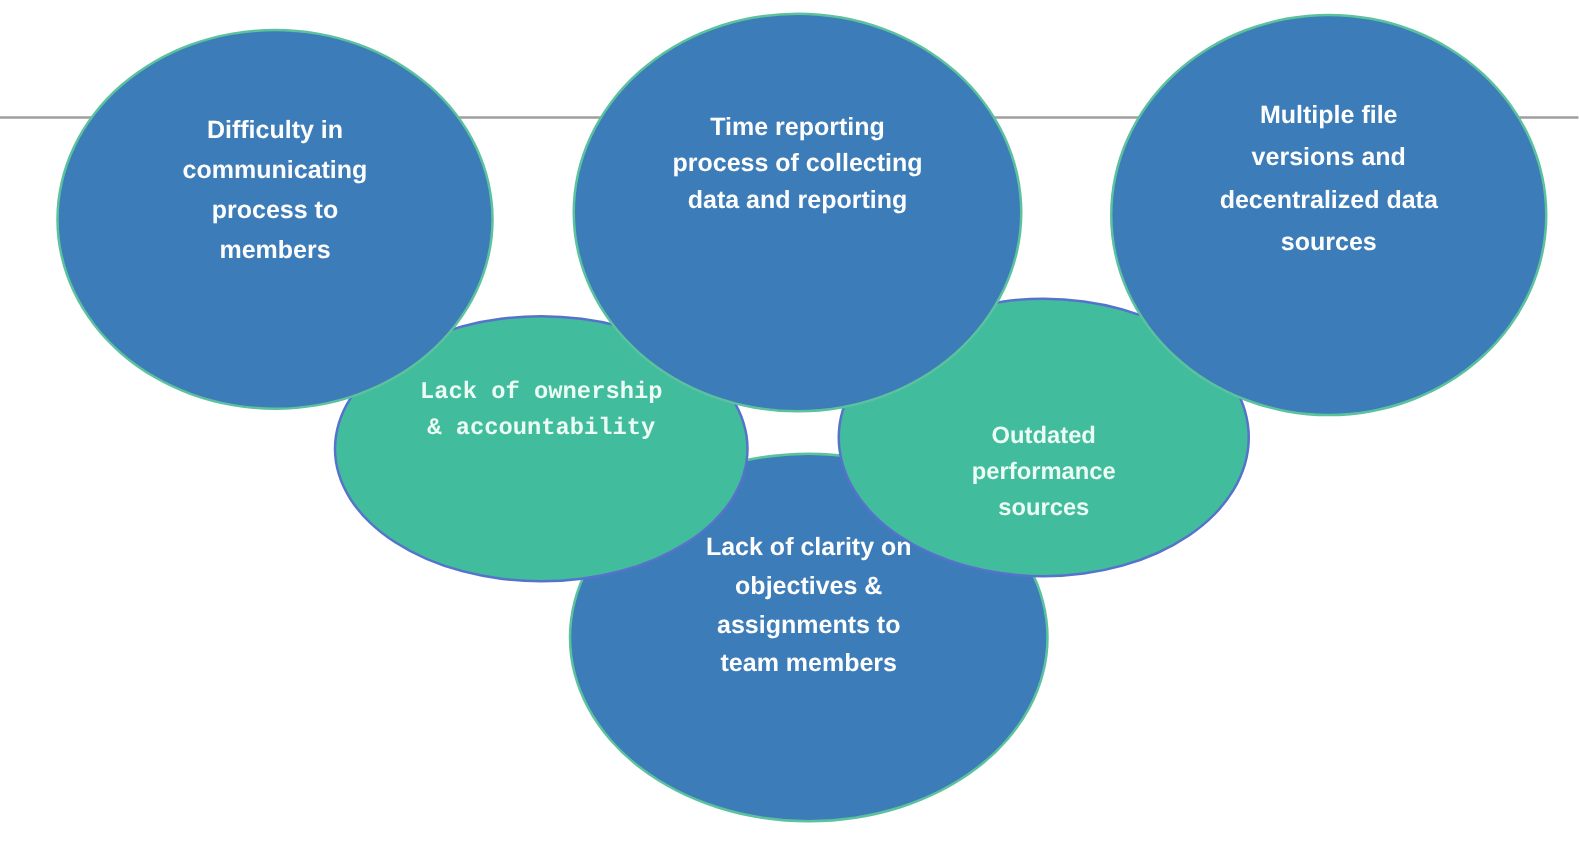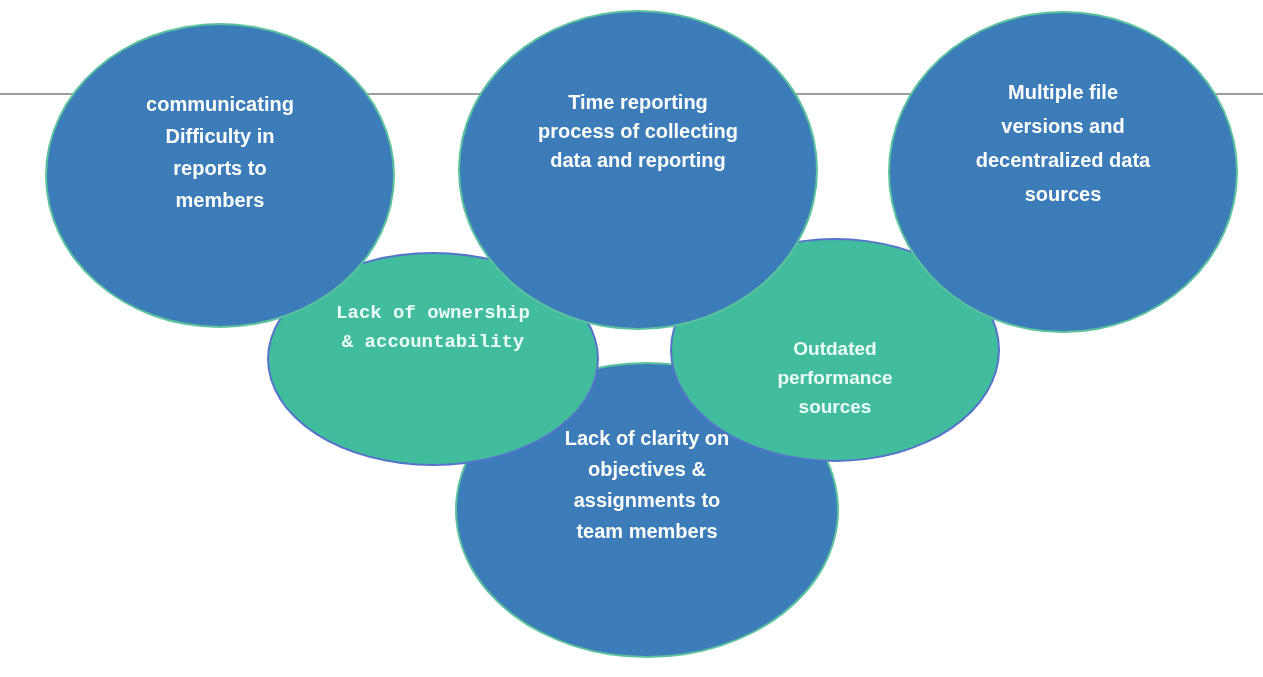--- a/index.html
+++ b/index.html
@@ -85,23 +85,23 @@
   <div class="bubble green b-gr">
     <div class="txt">
       <div>Outdated</div>
       <div>performance</div>
       <div>sources</div>
     </div>
   </div>
 
   <div class="bubble blue b-tl">
     <div class="txt">
+      <div>Difficulty in</div>
       <div>communicating</div>
-      <div>Difficulty in</div>
-      <div>reports to</div>
+      <div>process to</div>
       <div>members</div>
     </div>
   </div>
 
   <div class="bubble blue b-tc">
     <div class="txt">
       <div>Time reporting</div>
       <div>process of collecting</div>
       <div>data and reporting</div>
     </div>

